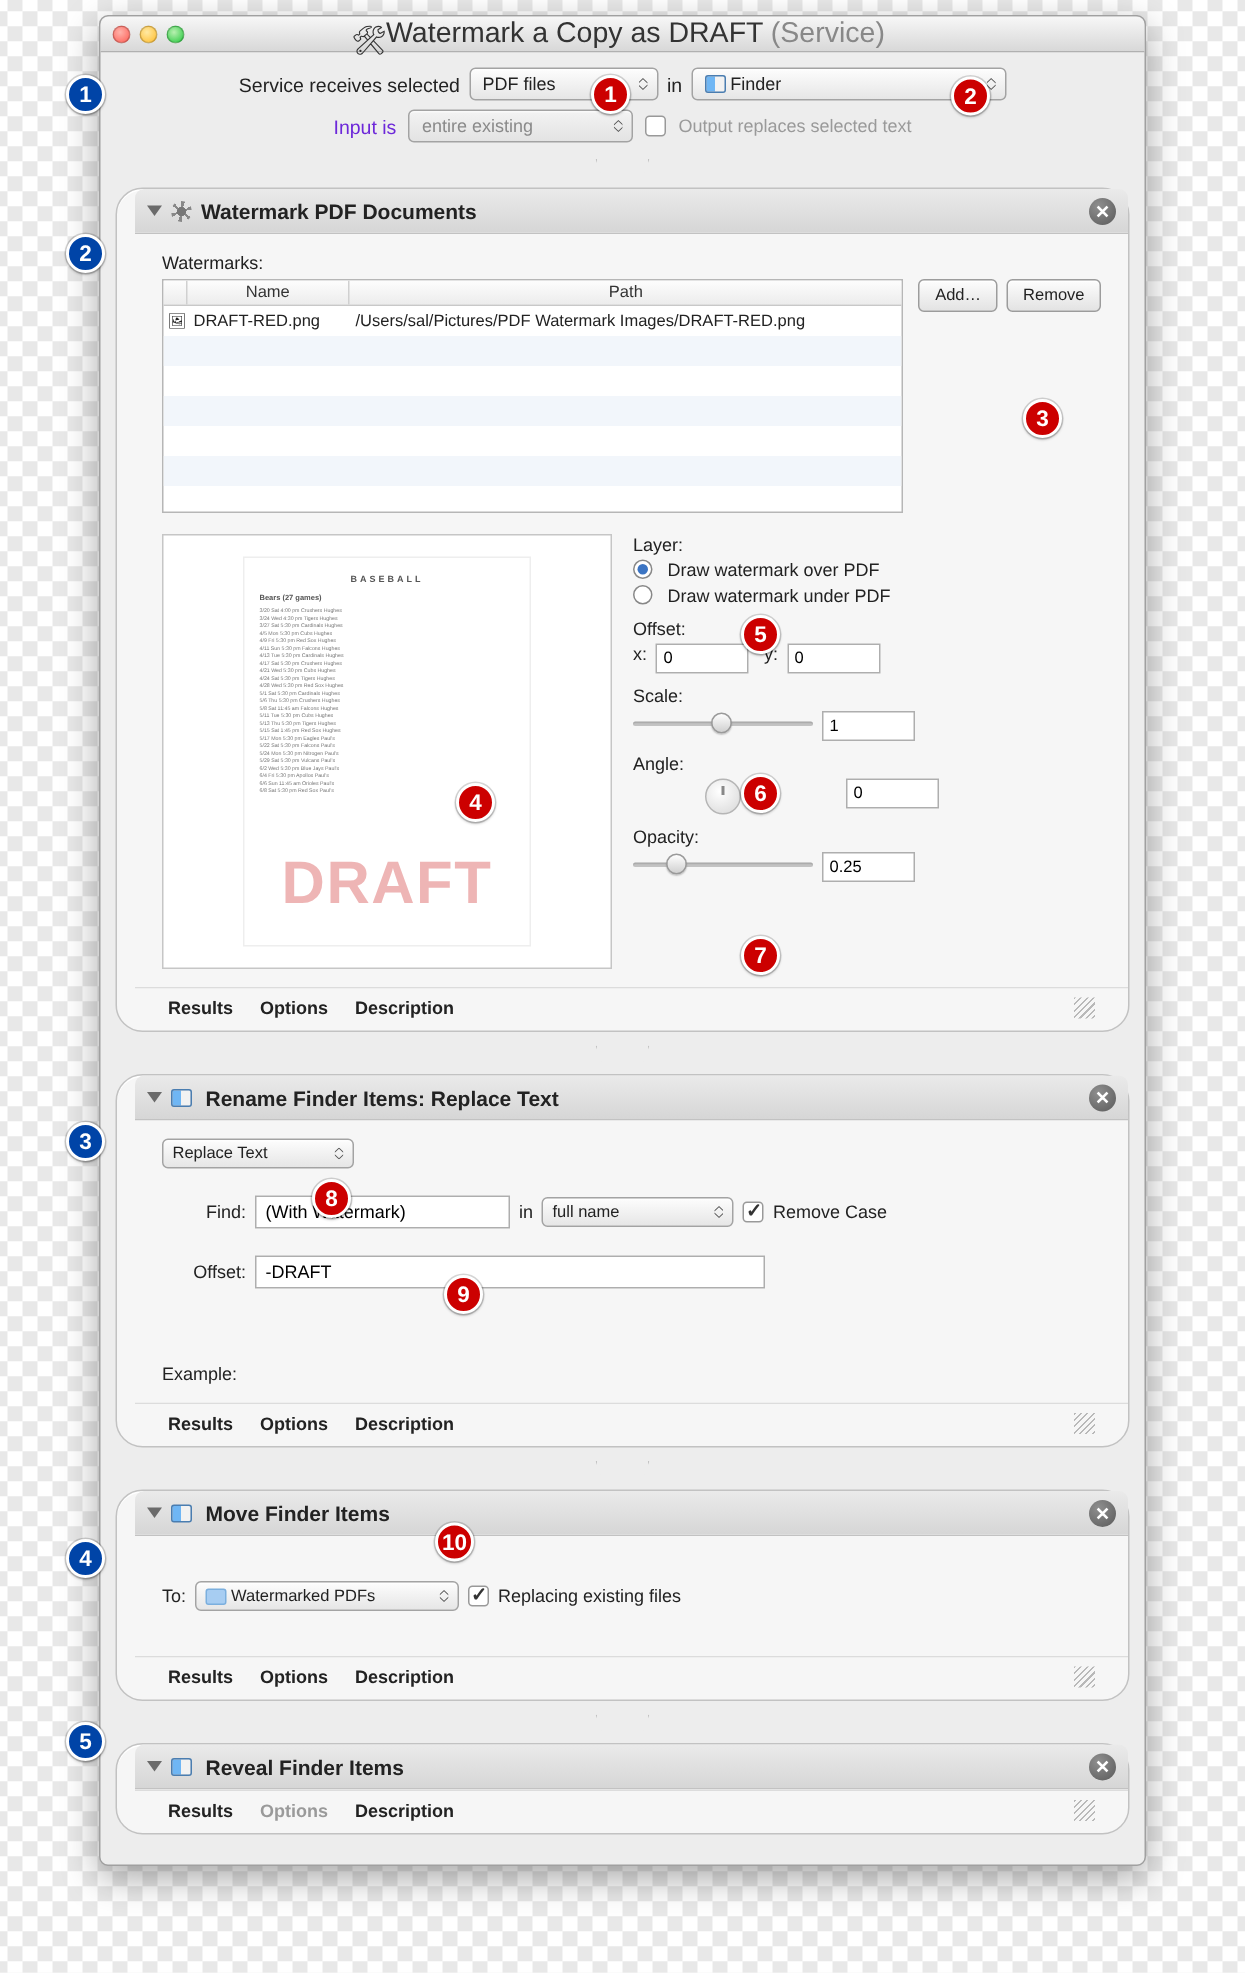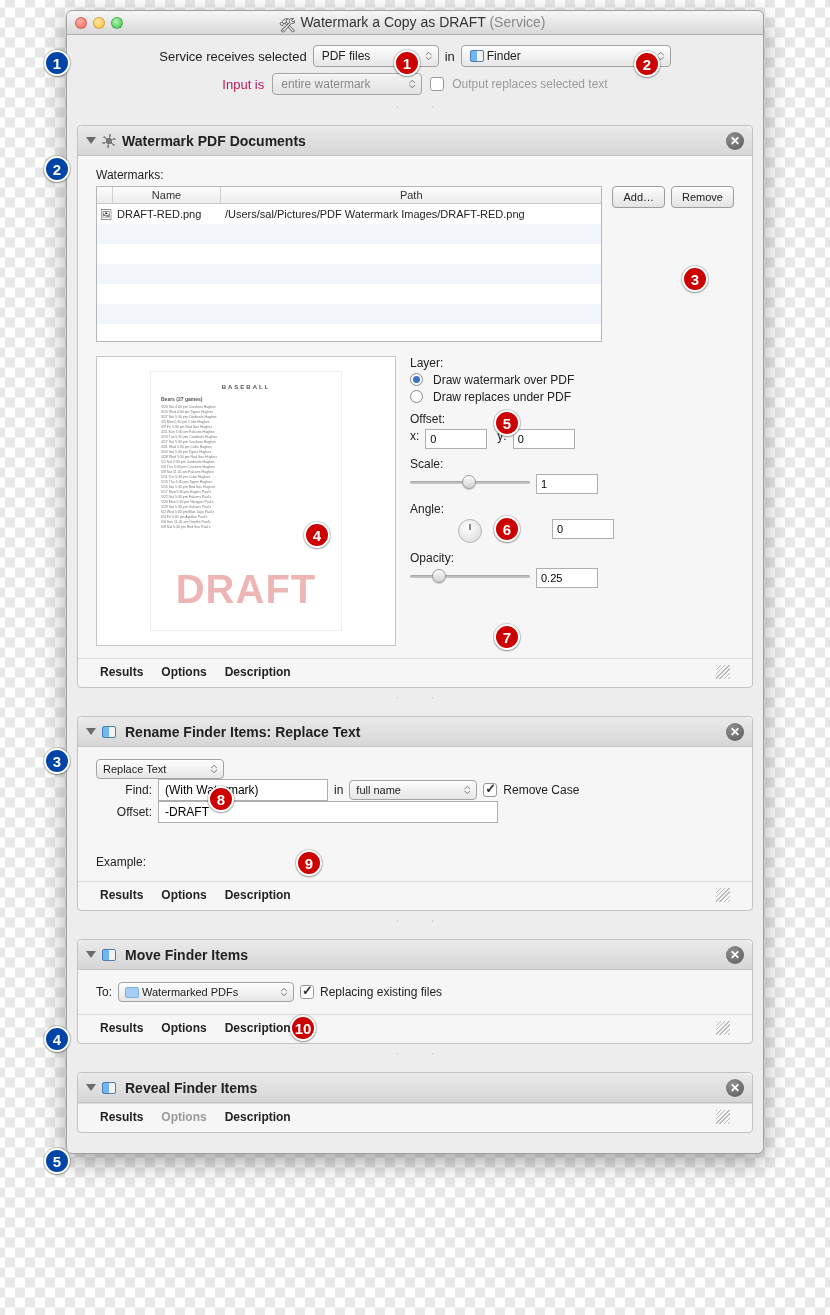--- a/index.html
+++ b/index.html
@@ -4,35 +4,35 @@
 <style>
 * { box-sizing: border-box; margin: 0; padding: 0; font-family: "Lucida Grande", "Helvetica Neue", Arial, sans-serif; }
 body { background: repeating-conic-gradient(#e8e8e8 0% 25%, #fff 0% 50%) 50% / 20px 20px; width: 830px; height: 1315px; position: relative; }
 .window { position: absolute; left: 66px; top: 10px; width: 698px; background: #ededed; border: 1px solid #a0a0a0; border-radius: 6px; box-shadow: 0 8px 24px rgba(0,0,0,.35); }
 .titlebar { height: 24px; background: linear-gradient(#f7f7f7,#d8d8d8); border-bottom: 1px solid #b0b0b0; border-radius: 6px 6px 0 0; display:flex; align-items:center; padding:0 8px; font-size:12px; }
 .traffic { display:flex; gap:6px; }
 .tlight { width:12px; height:12px; border-radius:50%; border:1px solid rgba(0,0,0,.2); }
 .tl-close { background: radial-gradient(circle at 40% 35%, #ffb3ab, #ff5f56); }
 .tl-min { background: radial-gradient(circle at 40% 35%, #ffe9a3, #ffbd2e); }
 .tl-max { background: radial-gradient(circle at 40% 35%, #b8f0b0, #27c93f); }
-.titletext { flex:1; text-align:center; font-size:14px; color:#333; }
+.titletext { flex:1; text-align:center; font-size:19px; color:#333; }
 .titletext .suffix { color:#888; }
 .svc-row { display:flex; align-items:center; justify-content:center; gap:6px; font-size:13px; padding:10px 12px 0 12px; color:#222; }
 .svc-row2 { display:flex; align-items:center; justify-content:center; gap:8px; font-size:13px; padding:6px 12px 12px 12px; color:#222; }
 .popup { background: linear-gradient(#fdfdfd,#e6e6e6); border:1px solid #a3a3a3; border-radius:4px; height:22px; display:inline-flex; align-items:center; padding:0 18px 0 8px; font-size:12px; position:relative; box-shadow: 0 1px 0 rgba(255,255,255,.6) inset; }
 .popup.small { height:20px; font-size:11px; padding:0 16px 0 6px; }
 .popup::after { content:""; position:absolute; right:6px; top:50%; width:6px; height:8px; transform:translateY(-50%); background: linear-gradient(#555,#555); clip-path: polygon(0 35%, 50% 0, 100% 35%, 100% 45%, 50% 10%, 0 45%, 0 55%, 50% 90%, 100% 55%, 100% 65%, 50% 100%, 0 65%);}
 .popup.disabled { color:#8a8a8a; background:linear-gradient(#f3f3f3,#e3e3e3); }
 .checkbox { width:14px; height:14px; border:1px solid #999; border-radius:3px; background:#fff; display:inline-block; position:relative; vertical-align:middle; }
 .checkbox.checked::after { content:"✓"; position:absolute; left:1px; top:-3px; font-size:13px; color:#333; font-weight:bold; }
 .lbl { font-size:12px; color:#444; }
 .lbl.disabled { color:#9a9a9a; }
 .notch { height:14px; position:relative; }
 .notch::before { content:""; position:absolute; left:50%; transform:translateX(-50%); top:-1px; width:34px; height:14px; background:#ededed; border-left:1px solid #c2c2c2; border-right:1px solid #c2c2c2; clip-path: polygon(0 0, 100% 0, 85% 100%, 15% 100%); }
-.action { margin:4px 10px 10px 10px; background:#f6f6f6; border:1px solid #c2c2c2; border-radius:4px; box-shadow:0 1px 0 #fff inset; }
+.action { margin:4px 10px 10px 10px; background:#f6f6f6; border:1px solid #c2c2c2; border-radius:18px; box-shadow:0 1px 0 #fff inset;padding-left:12px; }
 .action-hd { background: linear-gradient(#eaeaea,#d6d6d6); height:30px; border-bottom:1px solid #c2c2c2; border-radius:6px 6px 0 0; display:flex; align-items:center; padding:0 8px; gap:6px; }
 .disclosure { width:0; height:0; border-left:5px solid transparent; border-right:5px solid transparent; border-top:7px solid #6b6b6b; }
 .action-title { font-weight:bold; font-size:14px; color:#222; }
 .close-x { margin-left:auto; width:18px; height:18px; border-radius:50%; background:radial-gradient(circle at 35% 30%, #8f8f8f, #5a5a5a); color:#fff; font-size:12px; display:flex; align-items:center; justify-content:center; font-weight:bold; }
 .action-body { padding:12px 18px; font-size:12px; color:#222; }
 .section-lbl { font-size:12px; margin-bottom:4px; }
 .table { border:1px solid #b6b6b6; background:#fff; border-radius:0; height:156px; overflow:hidden; }
 .table-hd { display:flex; background:linear-gradient(#fdfdfd,#ececec); border-bottom:1px solid #c8c8c8; font-size:11px;text-align:center; }
 .th { padding:2px 8px; border-right:1px solid #d0d0d0; color:#333; }
 .th.first { width:16px; border-right:1px solid #d0d0d0; padding:2px 0; }
@@ -62,21 +62,21 @@
 .numfield input { border:none; width:100%; font-size:11px; outline:none; }
 .slider { width:120px; height:16px; position:relative; }
 .slider .track { position:absolute; left:0; right:0; top:7px; height:3px; background:#c3c3c3; border-radius:2px; box-shadow:inset 0 1px 1px rgba(0,0,0,.15);}
 .slider .thumb { position:absolute; top:1px; width:14px; height:14px; background:linear-gradient(#fefefe,#d0d0d0); border:1px solid #9a9a9a; border-radius:50%; box-shadow:0 1px 1px rgba(0,0,0,.2);}
 .dial { width:24px; height:24px; border-radius:50%; background:radial-gradient(circle at 40% 35%, #fff, #d7d7d7); border:1px solid #b5b5b5; position:relative; }
 .dial::after { content:""; position:absolute; left:50%; top:4px; width:2px; height:6px; background:#888; transform:translateX(-50%); }
 .footer-tabs { display:flex; gap:18px; padding:6px 22px 8px 22px; border-top:1px solid #dcdcdc; border-radius:0 0 6px 6px; font-size:12px; }
 .footer-tabs span { font-weight:bold; color:#222; }
 .footer-tabs span.dim { color:#9a9a9a; }
 .grip { margin-left:auto; width:14px; height:14px; align-self:flex-end; background:repeating-linear-gradient(135deg,#b9b9b9 0 1px,transparent 1px 3px); }
-.field-row { display:flex; align-items:center; gap:6px; margin:0 0; font-size:12px; }
+.field-row { display:flex; align-items:center; gap:6px; margin:18px 0; font-size:12px; }
 .textfield { height:22px; border:1px solid #aeaeae; background:#fff; padding:0 6px; font-size:12px; display:inline-flex; align-items:center; }
 .textfield input { border:none; outline:none; font-size:12px; width:100%; }
 .annot { position:absolute; width:26px; height:26px; border-radius:50%; color:#fff; font-weight:bold; font-size:15px; display:flex; align-items:center; justify-content:center; border:2px solid #fff; box-shadow:0 0 0 1px rgba(0,0,0,.15), 0 1px 2px rgba(0,0,0,.3); z-index:100; }
 .annot.blue { background:#0044a7; }
 .annot.red { background:#cc0000; }
 .finder-icon { display:inline-block; width:14px; height:12px; background:linear-gradient(90deg,#6fb6f4 50%,#f2f2f2 50%); border:1px solid #4a7db0; border-radius:2px; vertical-align:middle; margin-right:3px; position:relative; }
 .folder-icon { display:inline-block; width:14px; height:11px; background:#a7cdf2; border:1px solid #7bafde; border-radius:2px; vertical-align:middle; margin-right:3px; }
 .gear-icon { display:inline-block; width:14px; height:14px; border-radius:50%; background:radial-gradient(circle,#777 30%,transparent 31%), conic-gradient(#888 0 20deg,transparent 20deg 60deg,#888 60deg 80deg,transparent 80deg 120deg,#888 120deg 140deg,transparent 140deg 180deg,#888 180deg 200deg,transparent 200deg 240deg,#888 240deg 260deg,transparent 260deg 300deg,#888 300deg 320deg,transparent 320deg 360deg); }
 </style>
 </head>
@@ -102,23 +102,23 @@
     <span class="popup" style="width:126px">
         <span>PDF files</span>
       </span>
     <span>in</span>
     <span class="popup" style="width:210px">
         <span class="finder-icon"></span>
         <span>Finder</span>
       </span>
   </div>
   <div class="svc-row2">
-    <span style="color:#be185d">Input is</span>
+    <span style="color:#6d28d9">Input is</span>
     <span class="popup disabled" style="width:150px">
-        <span>entire watermark</span>
+        <span>entire existing</span>
       </span>
     <span class="checkbox"></span>
     <span class="lbl disabled">Output replaces selected text</span>
   </div>
   <div class="notch"></div>
 
   <div class="action">
     <div class="action-hd">
       <span class="disclosure"></span>
       <span class="gear-icon"></span>
@@ -164,21 +164,21 @@
         </div>
         <div class="controls">
           <div class="grp">
             <div>Layer:</div>
             <div class="row">
                 <span class="radio checked"></span>
                 <span>Draw watermark over PDF</span>
               </div>
             <div class="row">
                 <span class="radio"></span>
-                <span>Draw replaces under PDF</span>
+                <span>Draw watermark under PDF</span>
               </div>
           </div>
           <div class="grp">
             <div>Offset:</div>
             <div class="row">
               <span>x:</span>
               <span class="numfield">
                   <input value="0" style="">
                 </span>
               <span style="margin-left:4px">y:</span>

